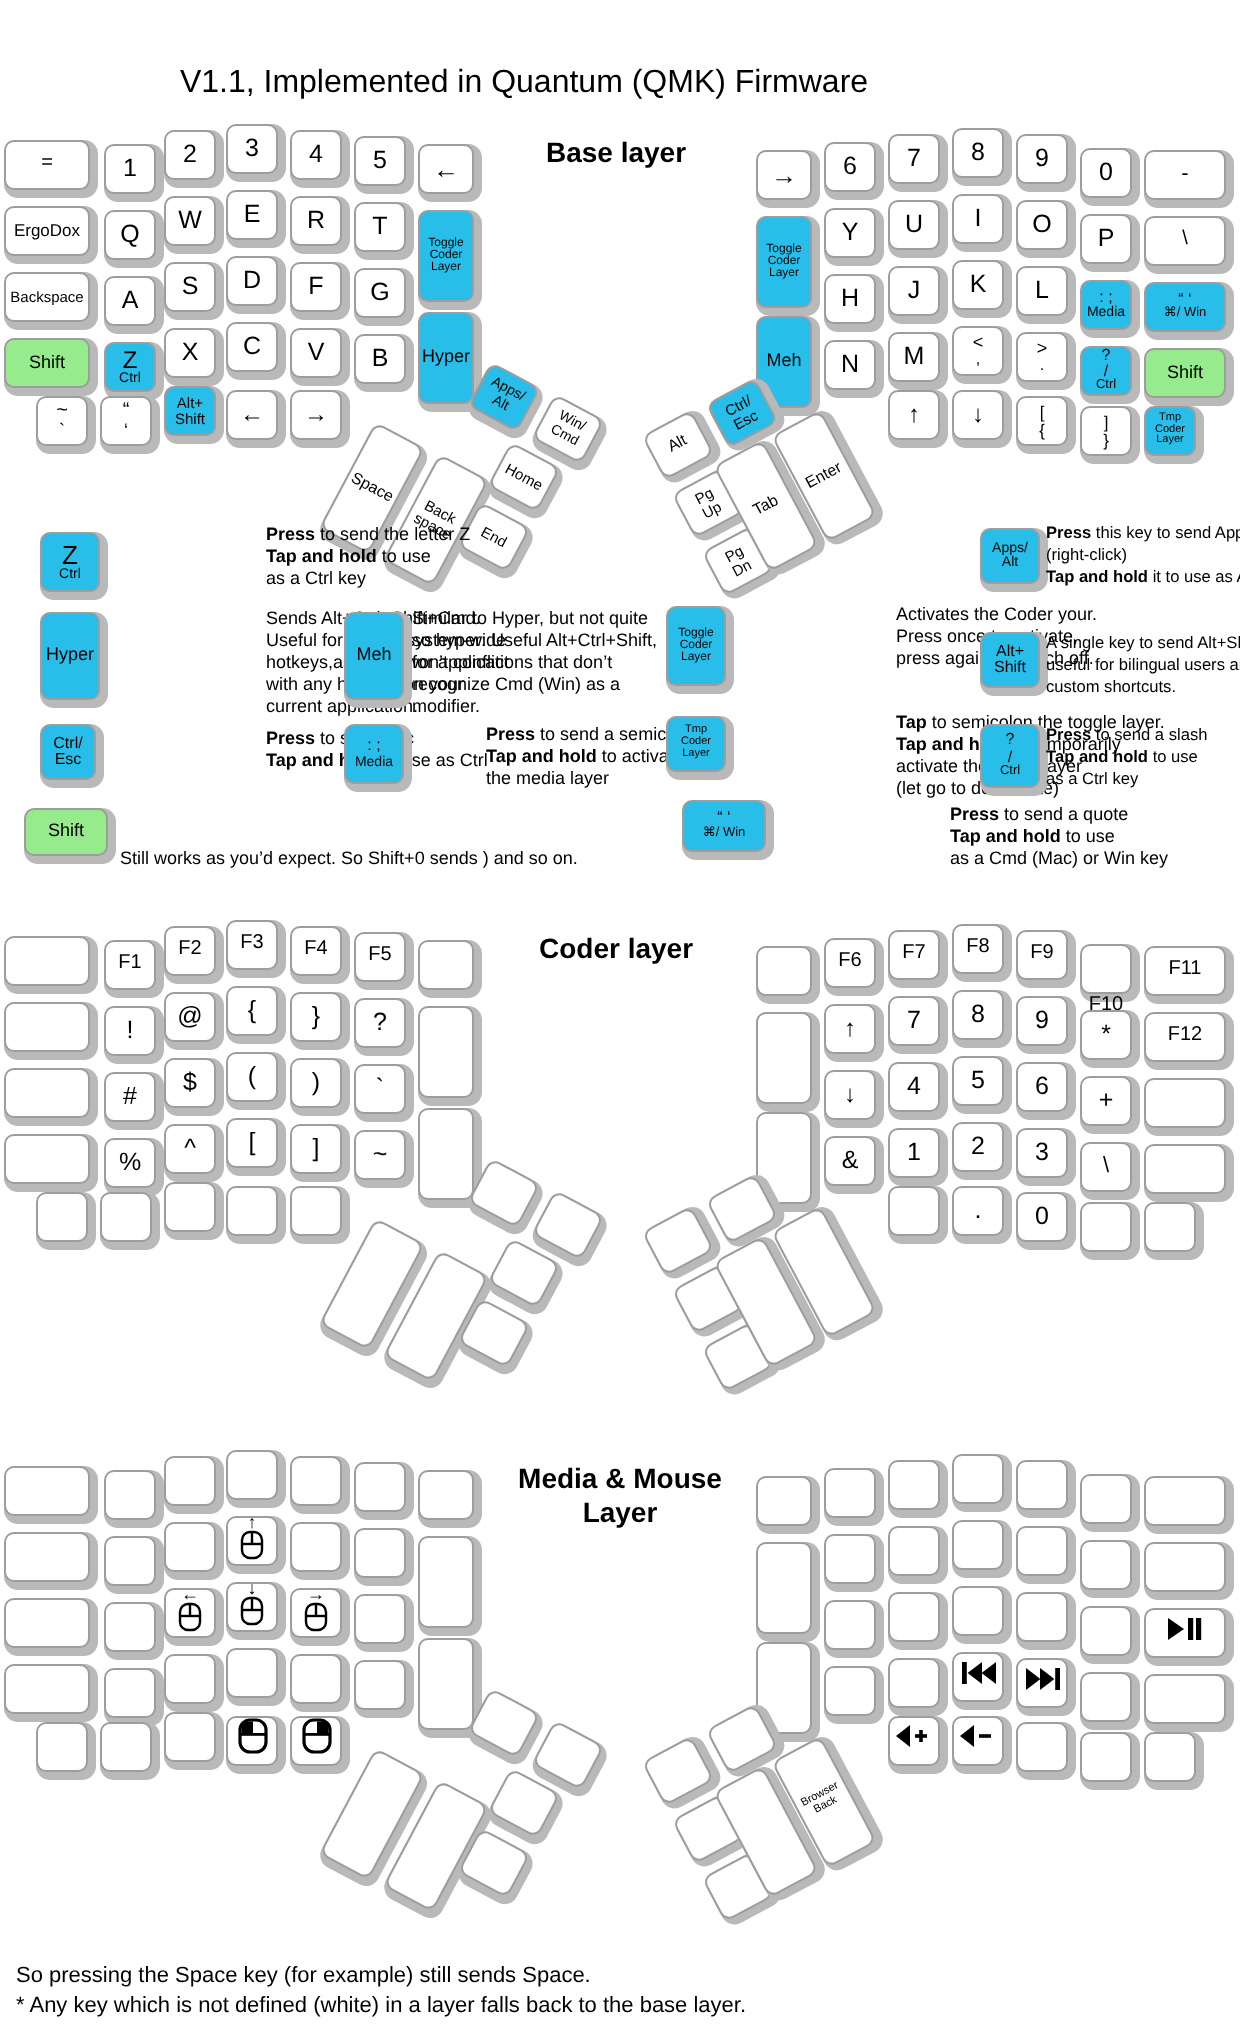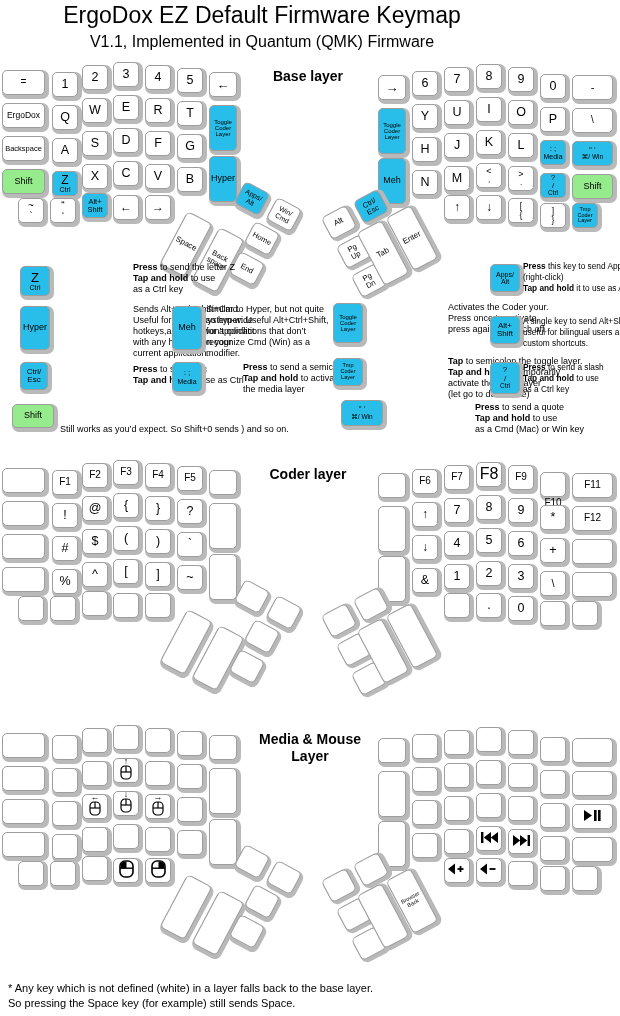--- a/index.html
+++ b/index.html
@@ -18,21 +18,20 @@
   .key div{white-space:pre;}
   .mi{font-size:9px;line-height:8px;font-weight:bold;}
   .lgline{white-space:nowrap;line-height:11px;}
   .lgtext{position:absolute;font-size:9px;}
   .footnote{position:absolute;left:8px;top:981px;font-size:11px;line-height:15px;}
 </style>
 </head>
 <body>
 
 <div id="stage">
-  <div class="page-title">ErgoDox EZ Default Firmware Keymap</div>
   <div class="page-subtitle">V1.1, Implemented in Quantum (QMK) Firmware</div>
   <div id="layers">
       <div class="layer-title" style="left: 308px; top: 68px;">Base layer</div>
       <div class="key" style="left: 2px; top: 70px; width: 43px; height: 25px;">
         <div style="font-size: 10px;">=</div>
       </div>
       <div class="key" style="left: 52px; top: 72px; width: 26px; height: 25px;">
         <div style="font-size: 12.5px;">1</div>
       </div>
       <div class="key" style="left: 82px; top: 65px; width: 26px; height: 25px;">
@@ -361,21 +360,21 @@
       <div class="key" style="left: 248px; top: 624px; width: 28px; height: 25px; transform: rotate(28deg);"></div>
       <div class="key" style="left: 233px; top: 654px; width: 28px; height: 25px; transform: rotate(28deg);"></div>
       <div class="key" style="left: 378px; top: 473px; width: 28px; height: 25px;"></div>
       <div class="key" style="left: 412px; top: 469px; width: 26px; height: 25px;">
         <div style="font-size: 10px;">F6</div>
       </div>
       <div class="key" style="left: 444px; top: 465px; width: 26px; height: 25px;">
         <div style="font-size: 10px;">F7</div>
       </div>
       <div class="key" style="left: 476px; top: 462px; width: 26px; height: 25px;">
-        <div style="font-size: 16px;">F8</div>
+        <div style="font-size: 10px;">F8</div>
       </div>
       <div class="key" style="left: 508px; top: 465px; width: 26px; height: 25px;">
         <div style="font-size: 10px;">F9</div>
       </div>
       <div class="key" style="left: 540px; top: 472px; width: 26px; height: 25px;">
         <div style="font-size: 10px; margin-top: 37px;">F10</div>
       </div>
       <div class="key" style="left: 572px; top: 473px; width: 41px; height: 25px;">
         <div style="font-size: 10px;">F11</div>
       </div>
@@ -699,16 +698,16 @@
         <div style="font-size: 8px;">/</div>
         <div style="font-size: 6.5px;">Ctrl</div>
       </div>
       <div class="lgtext" style="left: 523px; top: 362px; font-size: 8.3px;">
         <div class="lgline"><span style="font-weight: bold;">Press</span><span> to send a slash</span></div>
         <div class="lgline"><span style="font-weight: bold;">Tap and hold</span><span> to use</span></div>
         <div class="lgline"><span>as a Ctrl key</span></div>
       </div>
     </div>
   <div class="footnote">
+    <div>So pressing the Space key (for example) still sends Space.</div>
     <div>* Any key which is not defined (white) in a layer falls back to the base layer.</div>
-    <div>So pressing the Space key (for example) still sends Space.</div>
   </div>
 </div>
 
 </body></html>

